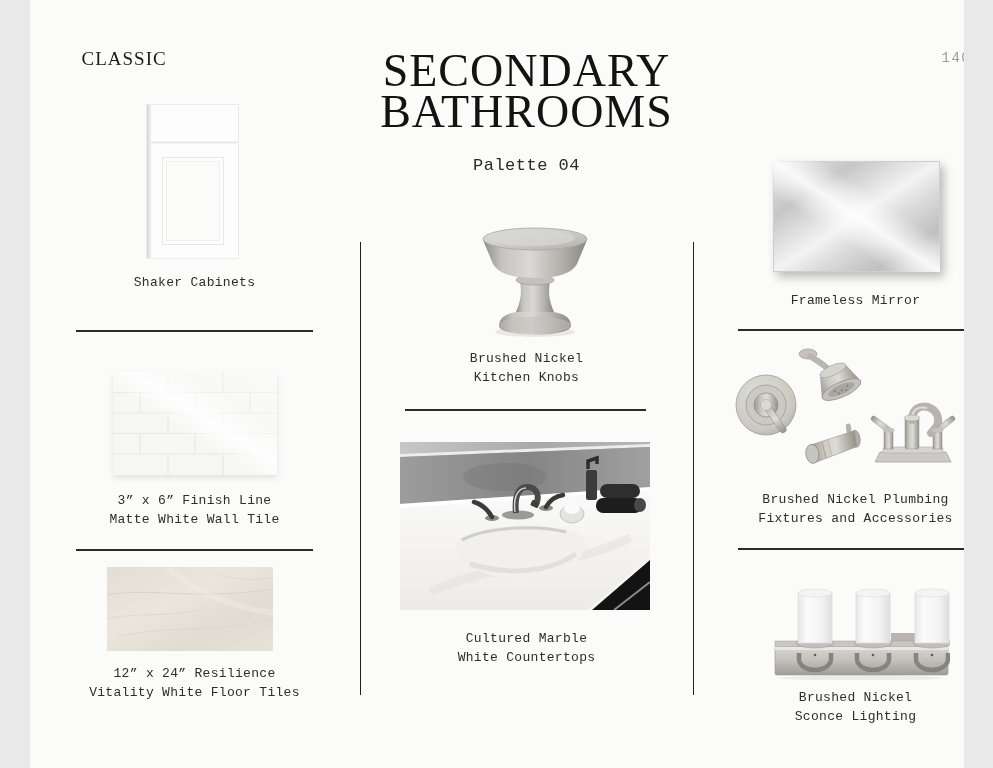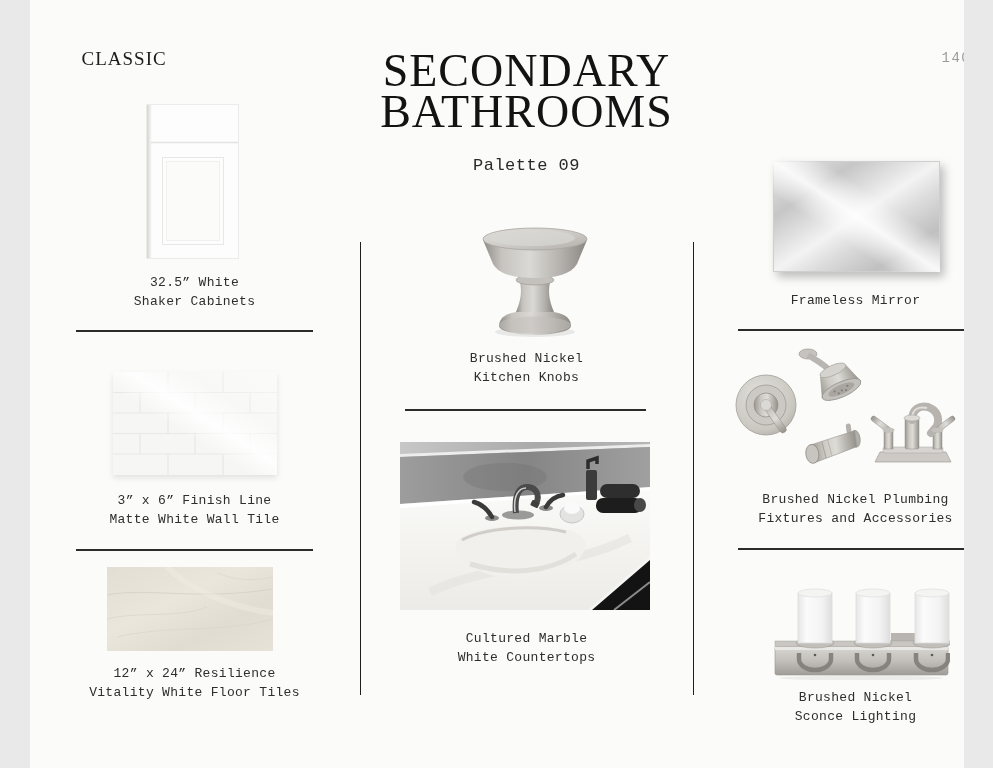--- a/index.html
+++ b/index.html
@@ -49,42 +49,41 @@
 <body>
 
 <div class="page">
 
   <div class="collection">CLASSIC</div>
   <div class="page-number">140</div>
   <div class="title">
     <div>SECONDARY</div>
     <div>BATHROOMS</div>
   </div>
-  <div class="subtitle">Palette 09</div>
+  <div class="subtitle">Palette 04</div>
 
   <div class="vrule" style="left:330px;top:242px;height:453px;"></div>
   <div class="vrule" style="left:663px;top:242px;height:453px;"></div>
 
   <div class="fig" style="left:116px;top:104px;">
     <svg width="93" height="155" viewBox="0 0 93 155">
       <defs>
         <linearGradient id="cabSide" x1="0" y1="0" x2="1" y2="0">
           <stop offset="0" stop-color="#d4d4d2"></stop>
             <stop offset="1" stop-color="#d4d4d2" stop-opacity="0"></stop>
         </linearGradient>
       </defs>
       <rect x="0.5" y="0.5" width="92" height="154" fill="#fdfdfd" stroke="#ebebe9"></rect>
       <rect x="1" y="1" width="5" height="153" fill="url(#cabSide)"></rect>
       <line x1="5" y1="38.5" x2="92" y2="38.5" stroke="#e3e3e1" stroke-width="1.5"></line>
       <rect x="16.5" y="53.5" width="61" height="87" fill="#fdfdfd" stroke="#e7e7e5"></rect>
       <rect x="20.5" y="57.5" width="53" height="79" fill="#fbfbfa" stroke="#f0f0ee"></rect>
     </svg>
   </div>
   <div class="caption cap-left" style="top:274px;">
-    <div>32.5” White</div>
     <div>Shaker Cabinets</div>
   </div>
 
   <div class="hrule" style="left:46px;top:330px;width:237px;"></div>
 
   <div class="fig shadow-soft" style="left:83px;top:372px;">
     <svg width="164" height="103" viewBox="0 0 164 103">
       <defs>
         <linearGradient id="tileSheen" x1="0" y1="1" x2="1" y2="0">
           <stop offset="0" stop-color="#ffffff" stop-opacity="0"></stop>

